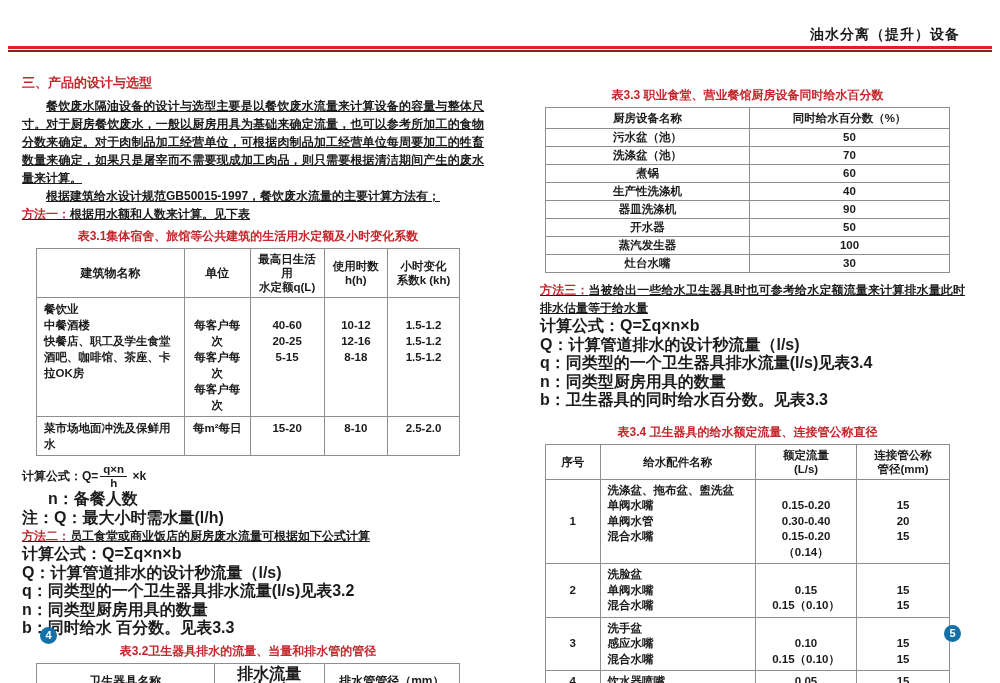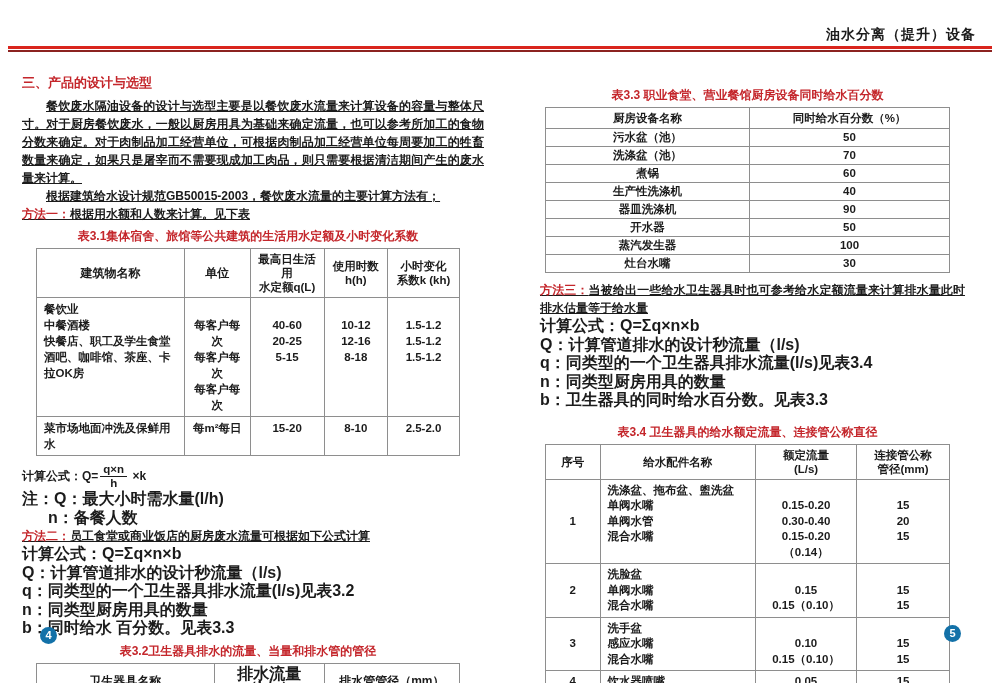--- a/index.html
+++ b/index.html
@@ -2,21 +2,21 @@
 <html><head>
 <meta charset="utf-8">
 <style>
   * { margin:0; padding:0; box-sizing:border-box; }
   html,body { background:#ffffff; }
   .page {
     position:relative; width:1000px; height:683px; overflow:hidden;
     background:#ffffff; color:#1b1b1b;
     font-family:"Liberation Sans", sans-serif; font-weight:bold;
   }
-  .header-title { position:absolute; top:26px; right:24px; font-size:14px; letter-spacing:1px; }
+  .header-title { position:absolute; top:26px; right:40px; font-size:14px; letter-spacing:1px; }
   .rule { position:absolute; top:46px; left:8px; right:8px; }
   .rule .r1 { height:3px; background:#d9251d; }
   .rule .r2 { height:2px; background:#8c2320; margin-top:1px; }
 
   .col { position:absolute; top:74px; }
   .col-left  { left:22px;  width:462px; }
   .col-right { left:540px; width:425px; top:82px; }
 
   .red { color:#c4262b; }
   .sec-title { color:#c4262b; font-size:13px; margin-bottom:5px; }
@@ -64,21 +64,21 @@
   <div class="header-title">油水分离（提升）设备</div>
   <div class="rule">
     <div class="r1"></div>
     <div class="r2"></div>
   </div>
 
   <div class="col col-left">
     <div class="sec-title">三、产品的设计与选型</div>
 
     <p class="para indent">餐饮废水隔油设备的设计与选型主要是以餐饮废水流量来计算设备的容量与整体尺寸。对于厨房餐饮废水，一般以厨房用具为基础来确定流量，也可以参考所加工的食物分数来确定。对于肉制品加工经营单位，可根据肉制品加工经营单位每周要加工的牲畜数量来确定，如果只是屠宰而不需要现成加工肉品，则只需要根据清洁期间产生的废水量来计算。</p>
-    <p class="para indent">根据建筑给水设计规范GB50015-2003，餐饮废水流量的主要计算方法有；</p>
+    <p class="para indent">根据建筑给水设计规范GB50015-1997，餐饮废水流量的主要计算方法有；</p>
     <p class="para"><span class="red">方法一：</span><span>根据用水额和人数来计算。见下表</span></p>
 
     <div class="tbl-title lt">表3.1集体宿舍、旅馆等公共建筑的生活用水定额及小时变化系数</div>
     <table class="tbl lt">
       <colgroup>
           <col style="width:35%">
           <col style="width:15.5%">
           <col style="width:17.5%">
           <col style="width:15%">
           <col style="width:17%">
@@ -122,22 +122,22 @@
         <td class="c">15-20</td>
         <td class="c">8-10</td>
         <td class="c">2.5-2.0</td>
       </tr>
     </tbody>
       </table>
 
     <div class="formula-line">
       <span>计算公式：Q=</span><span class="frac"><span class="num">q×n</span><span class="den">h</span></span> <span>×k</span>
     </div>
+    <div class="mline ind2">n：备餐人数</div>
     <div class="mline">注：Q：最大小时需水量(l/h)</div>
-    <div class="mline ind2">n：备餐人数</div>
 
     <p class="para"><span class="red">方法二：</span><span>员工食堂或商业饭店的厨房废水流量可根据如下公式计算</span></p>
     <div class="mline">计算公式：Q=Σq×n×b</div>
     <div class="mline">Q：计算管道排水的设计秒流量（l/s)</div>
     <div class="mline">q：同类型的一个卫生器具排水流量(l/s)见表3.2</div>
     <div class="mline">n：同类型厨房用具的数量</div>
     <div class="mline">b：同时给水 百分数。见表3.3</div>
 
     <div class="tbl-title lt">表3.2卫生器具排水的流量、当量和排水管的管径</div>
     <table class="tbl lt">

